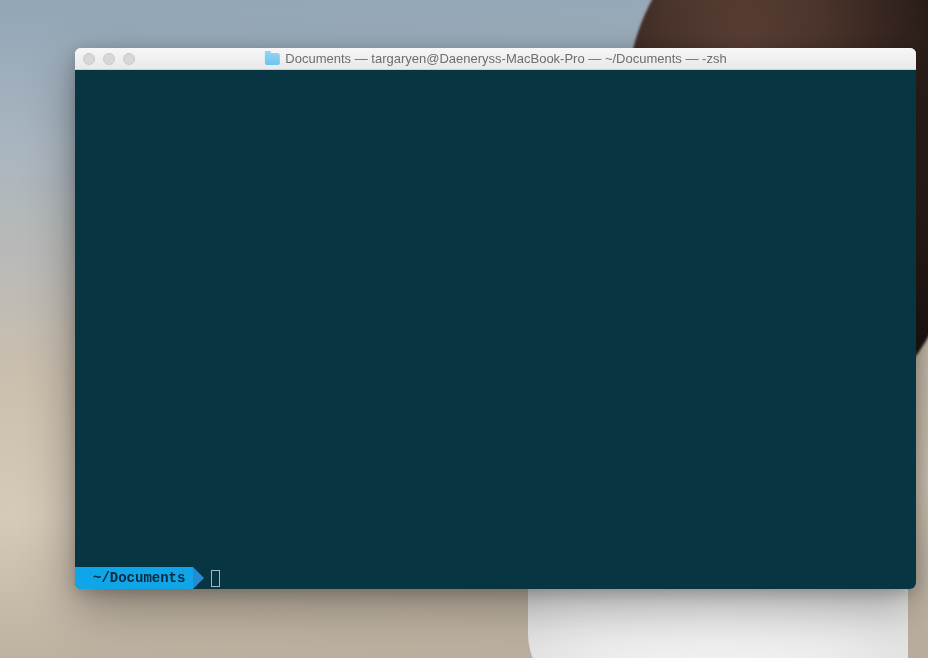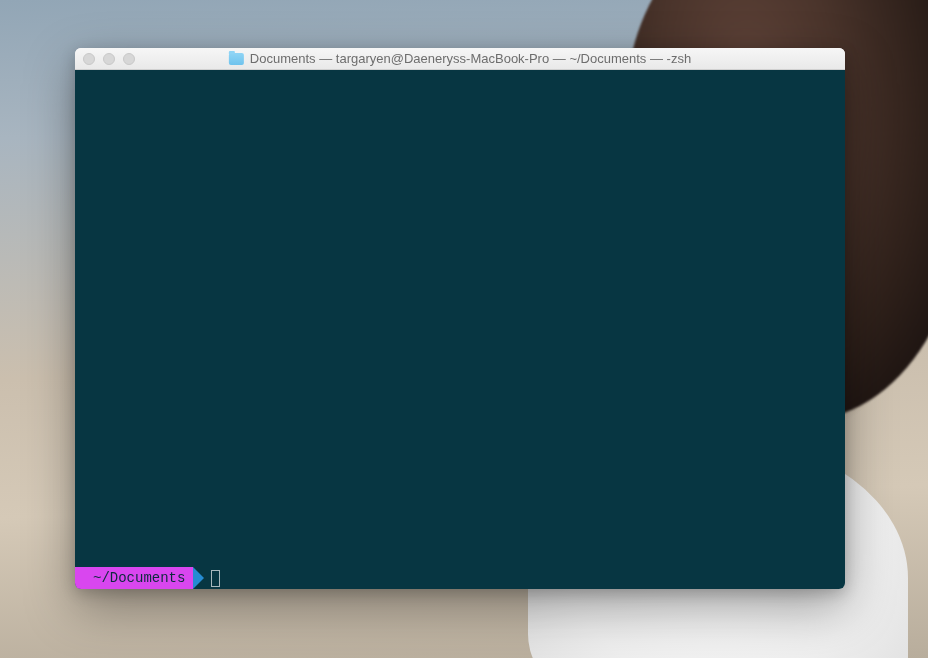--- a/index.html
+++ b/index.html
@@ -40,21 +40,21 @@
       bottom: -60px;
       width: 380px;
       height: 280px;
       background: radial-gradient(ellipse at 50% 30%, #fafafa 0%, #eeeeee 60%, #dddddd 100%);
       border-radius: 40% 50% 20% 30%;
     }
     .terminal-window {
       position: absolute;
       left: 75px;
       top: 48px;
-      width: 770px;
+      width: 841px;
       height: 541px;
       background: #f0f0f0;
       border-radius: 6px;
       box-shadow: 0 18px 50px rgba(0,0,0,0.35), 0 4px 15px rgba(0,0,0,0.2);
       overflow: hidden;
       display: flex;
       flex-direction: column;
     }
     .titlebar {
       height: 22px;
@@ -138,28 +138,28 @@
       right: -11px;
       top: 0;
       width: 0;
       height: 0;
       border-top: 11px solid transparent;
       border-bottom: 11px solid transparent;
       border-left: 11px solid #586e75;
       z-index: 2;
     }
     .seg-path {
-      background: #d946ef;
+      background: #0ea5e9;
       color: #0c2a3d;
       display: flex;
       align-items: center;
       padding: 0 8px 0 18px;
       position: relative;
       font-size: 14px;
-      font-weight: 400;
+      font-weight: 700;
     }
     .seg-path::after {
       content: '';
       position: absolute;
       right: -11px;
       top: 0;
       width: 0;
       height: 0;
       border-top: 11px solid transparent;
       border-bottom: 11px solid transparent;

